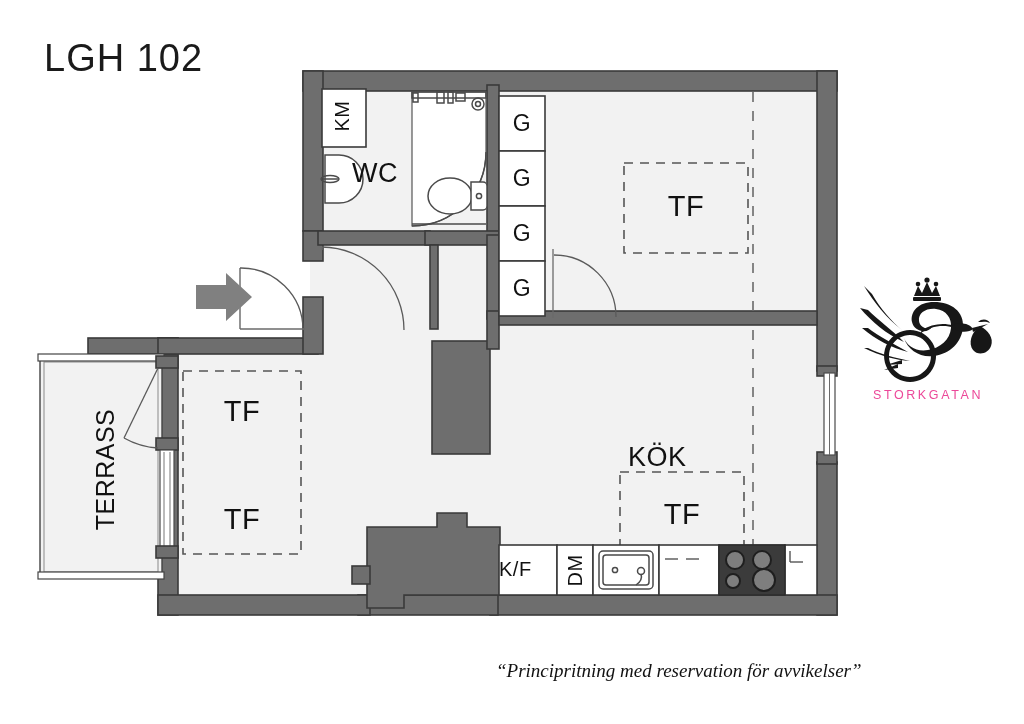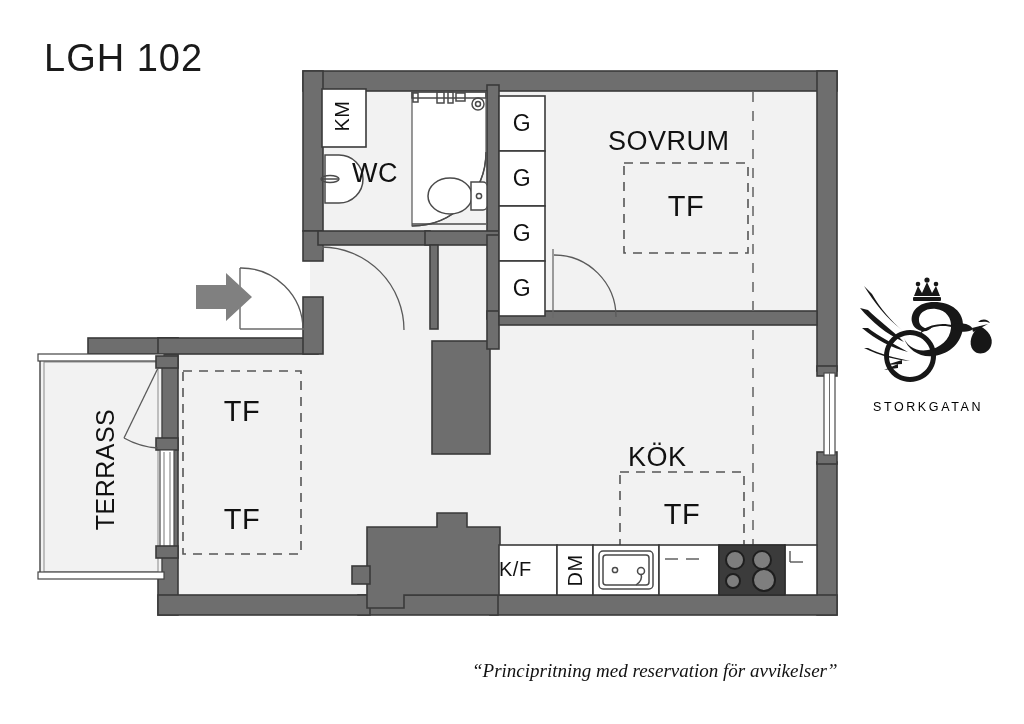--- a/index.html
+++ b/index.html
@@ -20,36 +20,36 @@
     font-size:38px;
     font-weight:400;
     letter-spacing:1px;
     color:#1a1a1a;
     font-family:"Liberation Sans", sans-serif;
     margin-top:29px;
   }
 
   
   #plan-caption{
-    left:472px;top:660px;
+    left:496px;top:660px;
     font-family:"Liberation Serif", serif;
     font-style:italic;
     font-size:19px;
     color:#111;
     white-space:nowrap;
   }
 
   
   #logo-block{left:858px;top:272px;width:140px;height:160px;}
   #logo-word{
-    position:absolute;left:0;top:128px;width:140px;
+    position:absolute;left:0;top:116px;width:140px;
     text-align:center;
     font-size:12.5px;
     letter-spacing:2.6px;
-    color:#000000;
+    color:#ec4899;
     font-family:"Liberation Sans", sans-serif;
   }
 
   
   .room-label{
     color:#111;
     font-family:"Liberation Sans", sans-serif;
     font-weight:400;
     white-space:nowrap;
     letter-spacing:0.5px;
@@ -267,21 +267,20 @@
 
   <div class="abs room-label lbl-sm rot90" style="left:330px;top:108px;width:24px;text-align:center;">KM</div>
 
   <div class="abs room-label lbl-big" style="left:352px;top:158px;">WC</div>
 
   <div class="abs room-label lbl-g" style="left:499px;top:110px;width:46px;text-align:center;">G</div>
   <div class="abs room-label lbl-g" style="left:499px;top:165px;width:46px;text-align:center;">G</div>
   <div class="abs room-label lbl-g" style="left:499px;top:220px;width:46px;text-align:center;">G</div>
   <div class="abs room-label lbl-g" style="left:499px;top:275px;width:46px;text-align:center;">G</div>
 
-  <div class="abs room-label lbl-big" style="left:608px;top:126px;">SOVRUM</div>
   <div class="abs room-label lbl-tf" style="left:624px;top:190px;width:124px;text-align:center;">TF</div>
 
   <div class="abs room-label lbl-big" style="left:628px;top:418px;margin-top:24px;">KÖK</div>
   <div class="abs room-label lbl-tf" style="left:620px;top:498px;width:124px;text-align:center;">TF</div>
 
   <div class="abs room-label lbl-tf" style="left:183px;top:395px;width:118px;text-align:center;">TF</div>
   <div class="abs room-label lbl-tf" style="left:183px;top:503px;width:118px;text-align:center;">TF</div>
 
   <div class="abs room-label lbl-mid rot90" style="left:20px;top:455px;width:170px;text-align:center;">TERRASS</div>
 

